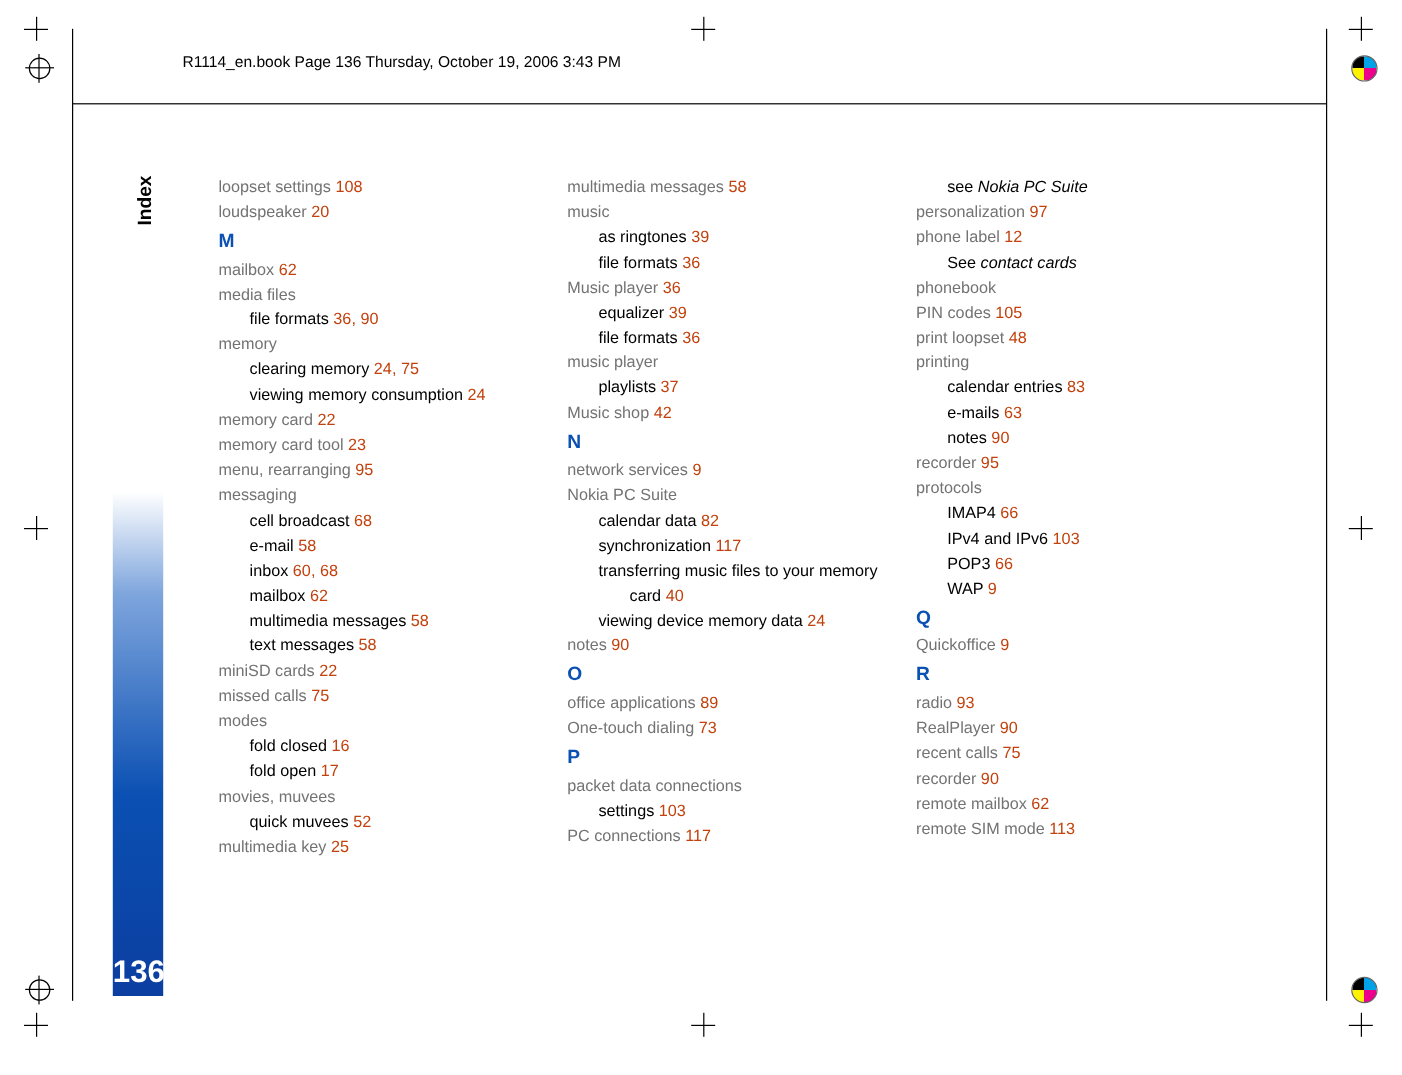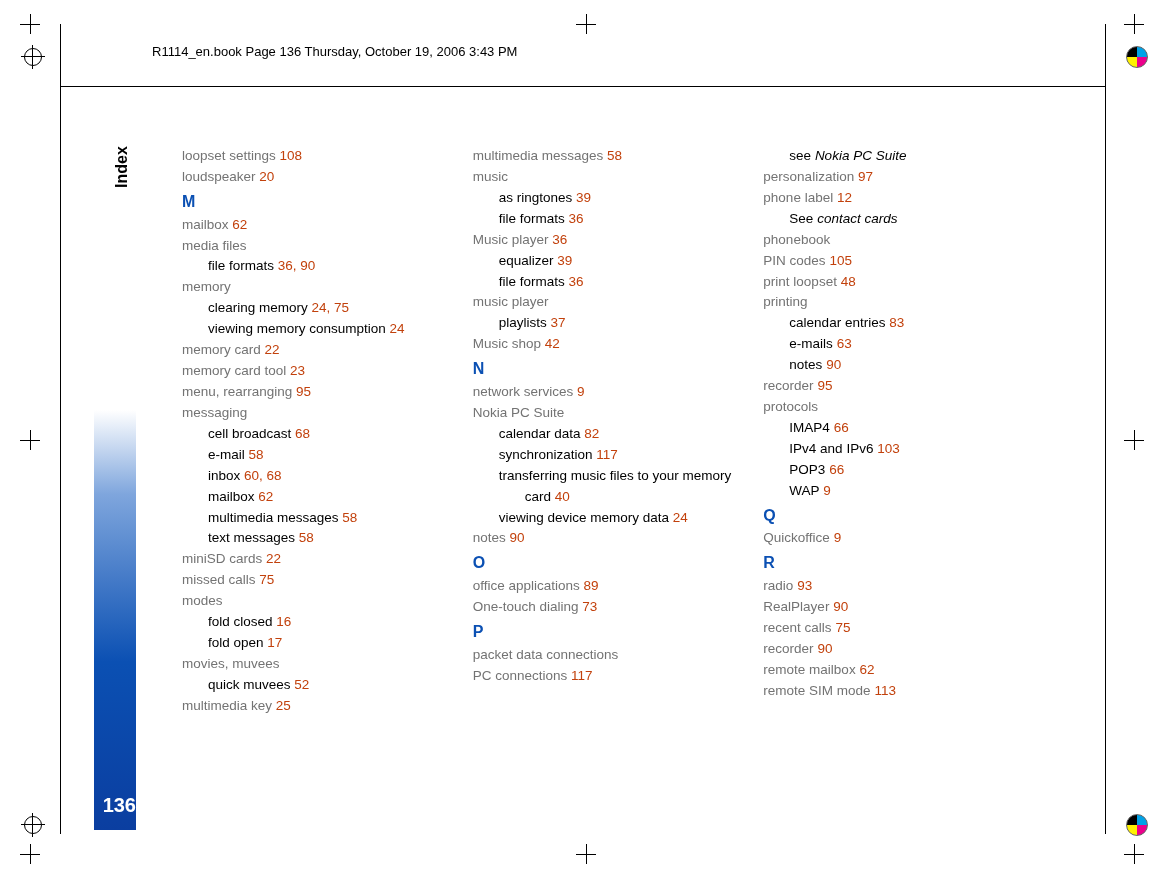--- a/index.html
+++ b/index.html
@@ -40,21 +40,21 @@
     writing-mode: vertical-rl; transform: rotate(180deg);
     font-weight:bold; font-size:16px; color:#000;
     display:flex; align-items:center; justify-content:center;
   }
   .side-strip {
     position:absolute; left:94px; top:410px; width:42px; height:420px;
     background: linear-gradient(to bottom, #fff 0%, #7fa6dd 20%, #0b50b3 60%, #0b3ea0 100%);
   }
   .page-num {
     position:absolute; left:94px; top:794px; width:42px; text-align:right;
-    color:#fff; font-weight:bold; font-size:20px;
+    color:#fff; font-weight:bold; font-size:26px;
   }
 
   .content {
     position:absolute; left:182px; top:146px; width:860px;
     display:flex; gap:12px;
   }
   .col {
     width:33%;
     line-height:1.55;
     font-size:13.5px;
@@ -141,20 +141,21 @@
     <div class="entry sub"><span>calendar data</span> <span class="pg">82</span></div>
     <div class="entry sub"><span>synchronization</span> <span class="pg">117</span></div>
     <div class="entry sub2"><span>transferring music files to your memory card</span> <span class="pg">40</span></div>
     <div class="entry sub"><span>viewing device memory data</span> <span class="pg">24</span></div>
     <div class="entry"><span class="link">notes</span> <span class="pg">90</span></div>
     <div class="letter">O</div>
     <div class="entry"><span class="link">office applications</span> <span class="pg">89</span></div>
     <div class="entry"><span class="link">One-touch dialing</span> <span class="pg">73</span></div>
     <div class="letter">P</div>
     <div class="entry"><span class="link">packet data connections</span></div>
+    <div class="entry sub"><span>settings</span> <span class="pg">103</span></div>
     <div class="entry"><span class="link">PC connections</span> <span class="pg">117</span></div>
   </div>
 
   <div class="col">
     <div class="entry sub"><span>see </span><span class="ital">Nokia PC Suite</span></div>
     <div class="entry"><span class="link">personalization</span> <span class="pg">97</span></div>
     <div class="entry"><span class="link">phone label</span> <span class="pg">12</span></div>
     <div class="entry sub"><span>See </span><span class="ital">contact cards</span></div>
     <div class="entry"><span class="link">phonebook</span></div>
     <div class="entry"><span class="link">PIN codes</span> <span class="pg">105</span></div>

